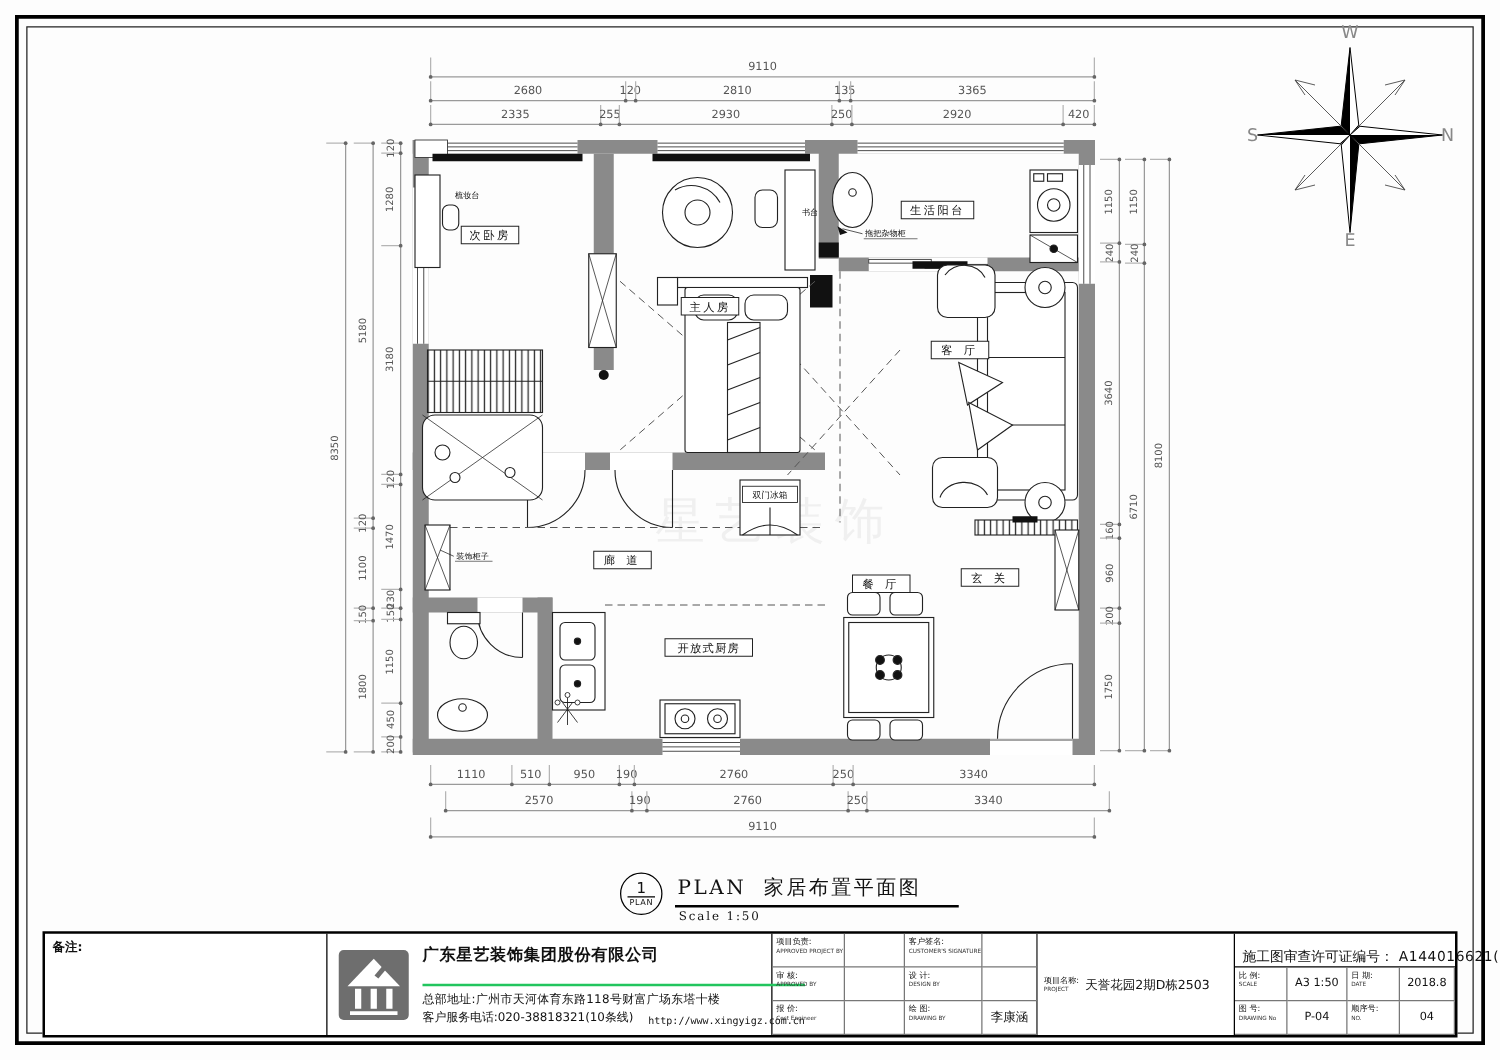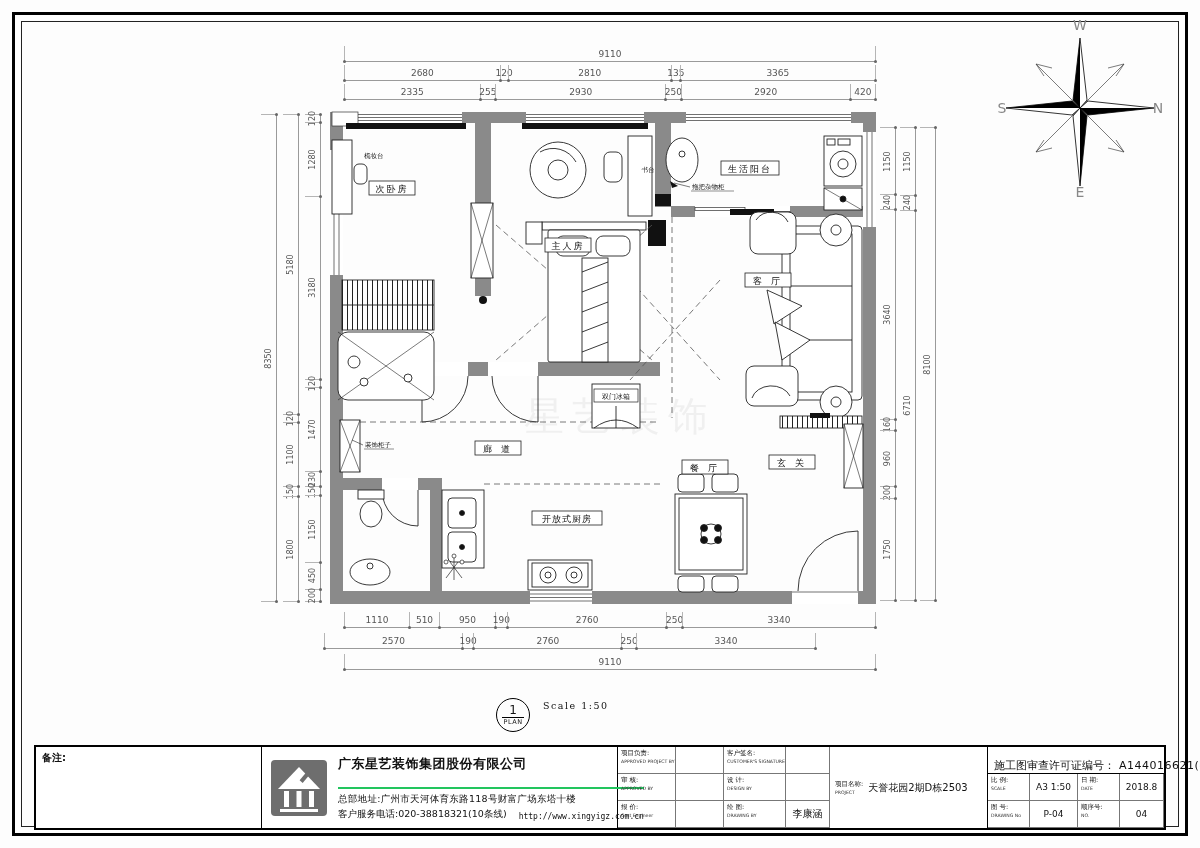--- a/index.html
+++ b/index.html
@@ -400,21 +400,21 @@
       <div class="seg" style="flex-grow: 2760;">
         <span class="dlabel">2760</span>
       </div>
       <div class="seg" style="flex-grow: 250;">
         <span class="dlabel">250</span>
       </div>
       <div class="seg" style="flex-grow: 3340;">
         <span class="dlabel">3340</span>
       </div>
     </div>
-  <div class="dim-h" style="left:324px;top:633px;width:492px">
+  <div class="dim-h" style="left:356px;top:633px;width:532px">
 
   <div class="seg" style="flex-grow: 2570;">
         <span class="dlabel">2570</span>
       </div>
       <div class="seg" style="flex-grow: 190;">
         <span class="dlabel">190</span>
       </div>
       <div class="seg" style="flex-grow: 2760;">
         <span class="dlabel">2760</span>
       </div>
@@ -567,20 +567,23 @@
       <text x="88" y="181">E</text>
     </g>
   </svg>
 
   <div class="plan-title">
     <div class="pt-circle">
       <span class="n">1</span>
       <span class="t">PLAN</span>
     </div>
     <div class="pt-right">
+      <div class="pt-main">
+        <span class="en">PLAN</span><span>家居布置平面图</span>
+      </div>
       <div class="pt-scale">Scale  1:50</div>
     </div>
   </div>
 
   <div class="tb">
 
     <div class="tb-sec tb-notes">
       <div class="notes-label">备注:</div>
     </div>
 

